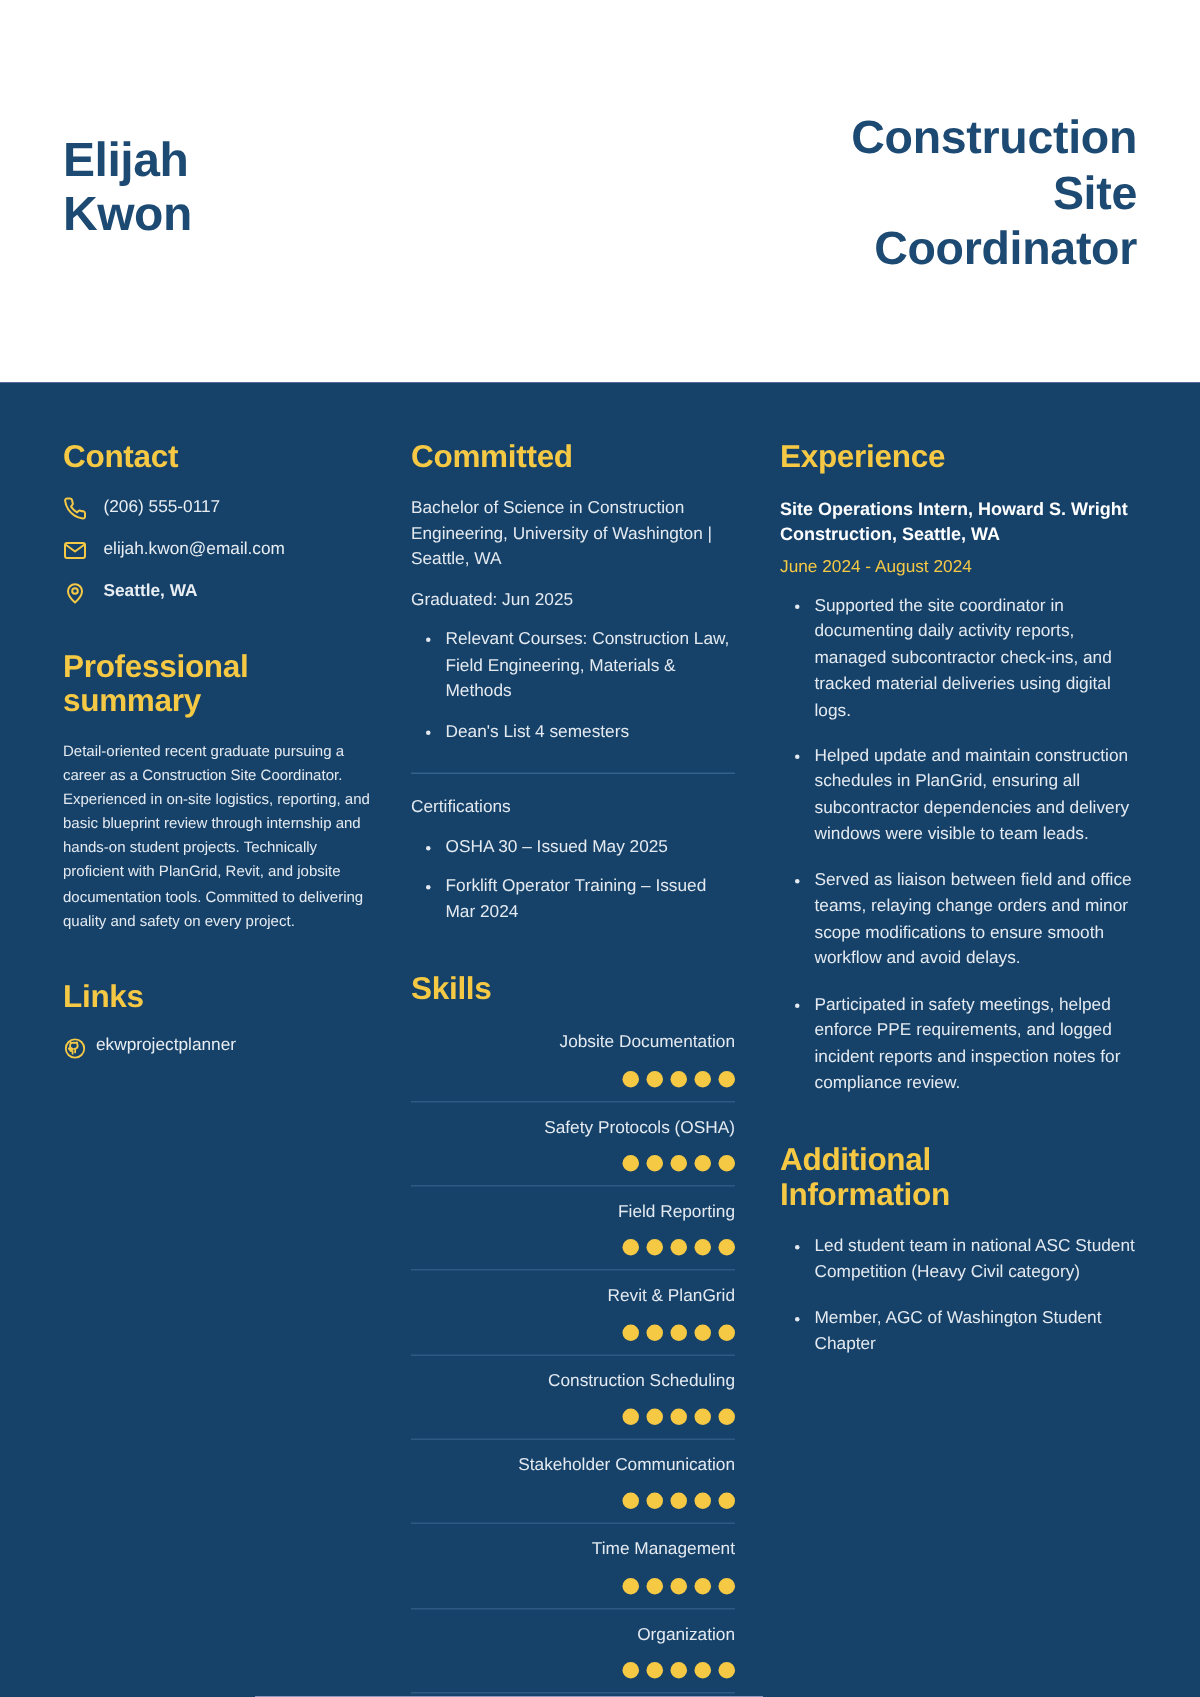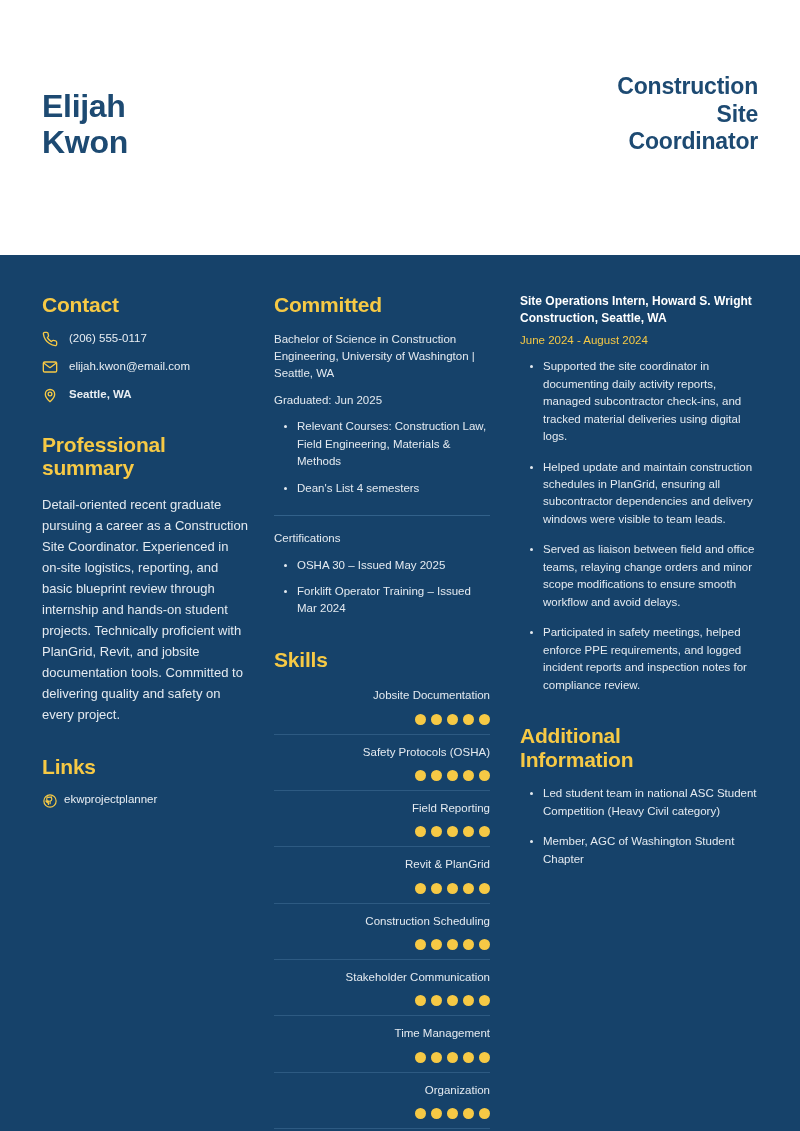--- a/index.html
+++ b/index.html
@@ -38,21 +38,21 @@
     color: #1d4a72;
     letter-spacing: -0.3px;
   }
   .header-name .ln { display: block; }
   .header-title {
     position: absolute;
     right: 42px;
     top: 73px;
     width: 430px;
     text-align: right;
-    font-size: 23px;
+    font-size: 31px;
     font-weight: 700;
     line-height: 1.2;
     color: #1d4a72;
     letter-spacing: -0.2px;
   }
   .header-title .ln { display: block; }
 
   
   .body {
     position: absolute;
@@ -94,21 +94,21 @@
   .ico svg { display: block; width: 16px; height: 16px; }
   .contact-text {
     color: #e9eef3;
     font-size: 11.5px;
     line-height: 1.35;
   }
 
   
   .para {
     color: #e4eaf0;
-    font-size: 13px;
+    font-size: 10px;
     line-height: 1.62;
   }
 
   .block { margin-bottom: 30px; }
   .block:last-child { margin-bottom: 0; }
 
   
   .link-row {
     display: flex;
     align-items: flex-start;
@@ -423,20 +423,21 @@
             </div>
 
           </div>
         </div>
 
       </div>
 
       <div class="col-right">
 
         <div class="block">
+          <div class="sec-head">Experience</div>
           <div>
             <div class="job-title">Site Operations Intern, Howard S. Wright Construction, Seattle, WA</div>
             <div class="job-dates">June 2024 - August 2024</div>
             <ul class="bullets exp">
               <li>Supported the site coordinator in documenting daily activity reports, managed subcontractor check-ins, and tracked material deliveries using digital logs.</li>
               <li>Helped update and maintain construction schedules in PlanGrid, ensuring all subcontractor dependencies and delivery windows were visible to team leads.</li>
               <li>Served as liaison between field and office teams, relaying change orders and minor scope modifications to ensure smooth workflow and avoid delays.</li>
               <li>Participated in safety meetings, helped enforce PPE requirements, and logged incident reports and inspection notes for compliance review.</li>
             </ul>
           </div>

